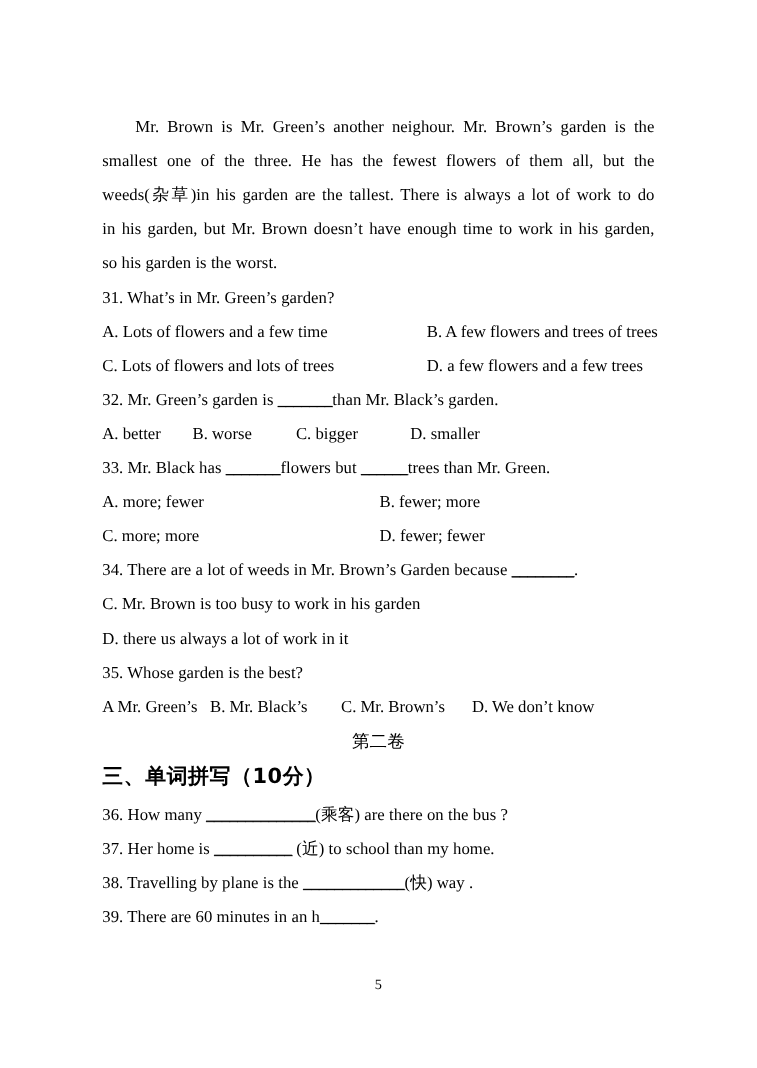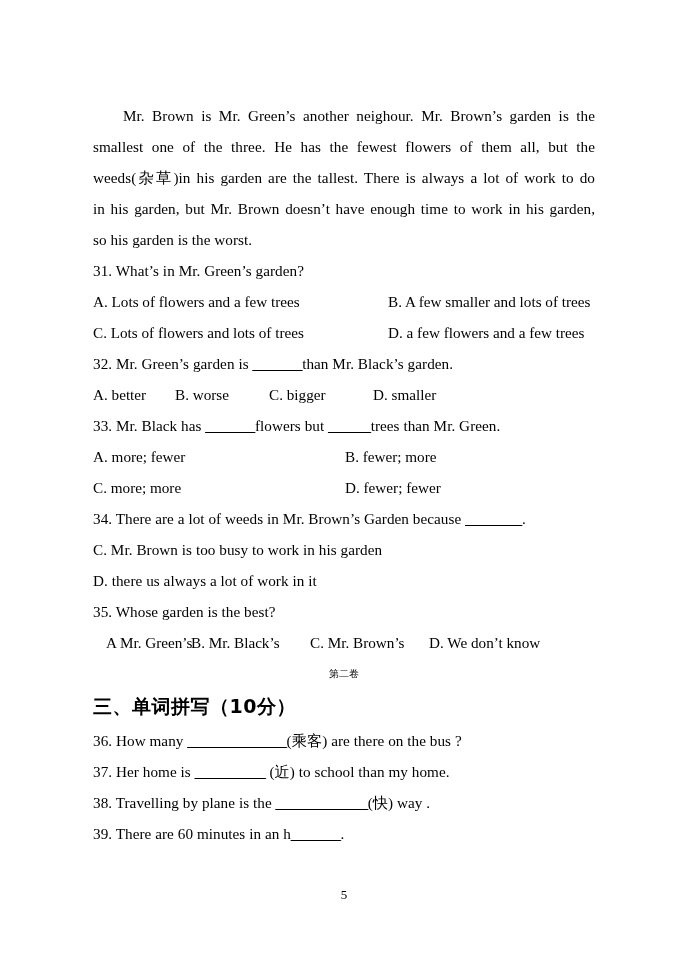--- a/index.html
+++ b/index.html
@@ -56,36 +56,36 @@
   }
   .opt-a { position: absolute; left: 0; top: 0; }
   .opt-b { position: absolute; left: 252px; top: 0; }
   .opt-b-wide { position: absolute; left: 295px; top: 0; }
   
   .opt-row-4 { position: relative; height: 31px; font-size: 15.2px; line-height: 31px; white-space: nowrap; text-align: center; }
   .o1 { position: absolute; left: 0; top: 0; }
   .o2 { position: absolute; left: 82px; top: 0; }
   .o3 { position: absolute; left: 176px; top: 0; }
   .o4 { position: absolute; left: 280px; top: 0; }
-  .q35o1 { position: absolute; left: 0; top: 0; margin-left: 13px; }
+  .q35o1 { position: absolute; left: 0; top: 0; }
   .q35o2 { position: absolute; left: 98px; top: 0; }
   .q35o3 { position: absolute; left: 217px; top: 0; }
   .q35o4 { position: absolute; left: 336px; top: 0; }
 
   .blank { text-decoration: underline; letter-spacing: -0.5px; }
   .blank-7::before  { content: "_______"; }
   .blank-6::before  { content: "______"; }
   .blank-8::before  { content: "________"; }
   .blank-14::before { content: "______________"; }
   .blank-10::before { content: "__________"; }
   .blank-13::before { content: "_____________"; }
 
   .center-line {
     text-align: center;
-    font-size: 10px;
+    font-size: 16px;
     line-height: 31px;
     height: 31px;
     font-family: "DejaVu Sans", sans-serif;
   }
   .section-head {
     font-size: 19px;
     line-height: 34px;
     height: 36px;
     font-weight: bold;
     font-family: "DejaVu Sans", sans-serif;
@@ -114,22 +114,22 @@
       <div class="line just indent-first">Mr. Brown is Mr. Green’s another neighour. Mr. Brown’s garden is the</div>
       <div class="line just">smallest one of the three. He has the fewest flowers of them all, but the</div>
       <div class="line just">weeds(杂草)in his garden are the tallest. There is always a lot of work to do</div>
       <div class="line just">in his garden, but Mr. Brown doesn’t have enough time to work in his garden,</div>
       <div class="line">so his garden is the worst.</div>
     </div>
 
     <div>
       <div class="line q-line">31. What’s in Mr. Green’s garden?</div>
       <div class="opt-row">
-        <span class="opt-a">A. Lots of flowers and a few trees</span>
-        <span class="opt-b-wide">B. A few smaller and lots of trees</span>
+        <span class="opt-a">A. Lots of flowers and a few time</span>
+        <span class="opt-b-wide">B. A few flowers and trees of trees</span>
       </div>
       <div class="opt-row">
         <span class="opt-a">C. Lots of flowers and lots of trees</span>
         <span class="opt-b-wide">D. a few flowers and a few trees</span>
       </div>
     </div>
 
     <div>
       <div class="line q-line"><span>32. Mr. Green’s garden is </span><span class="blank blank-7"></span><span>than Mr. Black’s garden.</span></div>
       <div class="opt-row-4">

